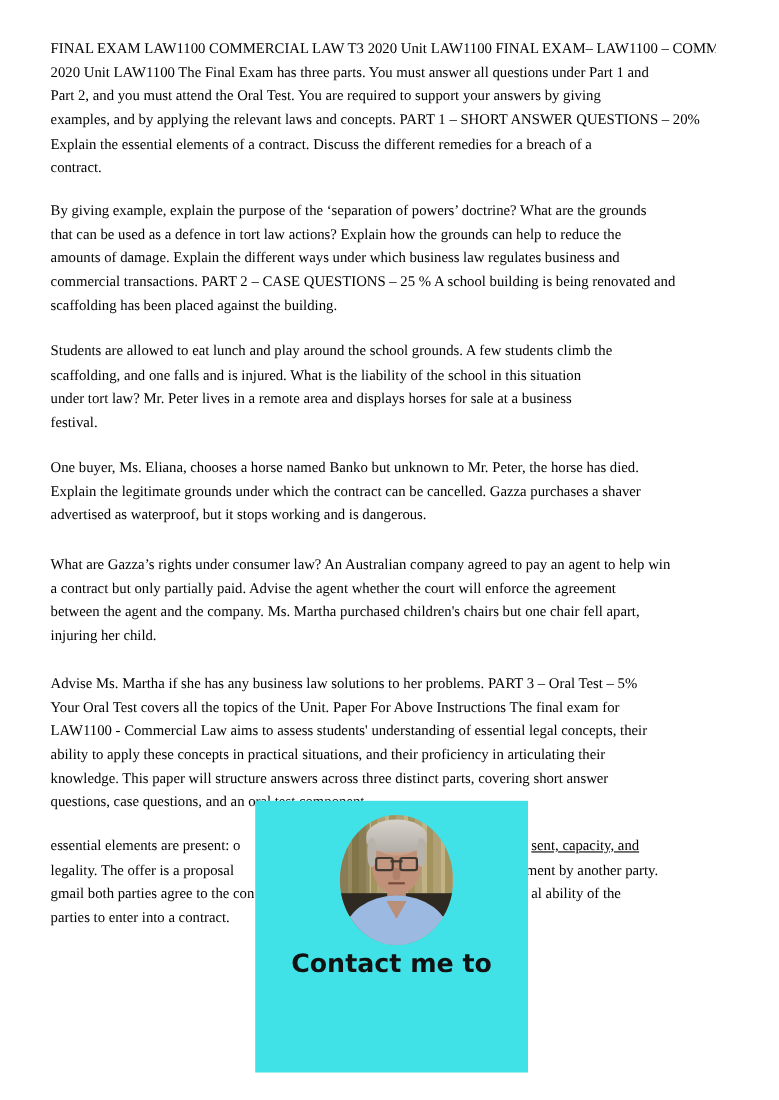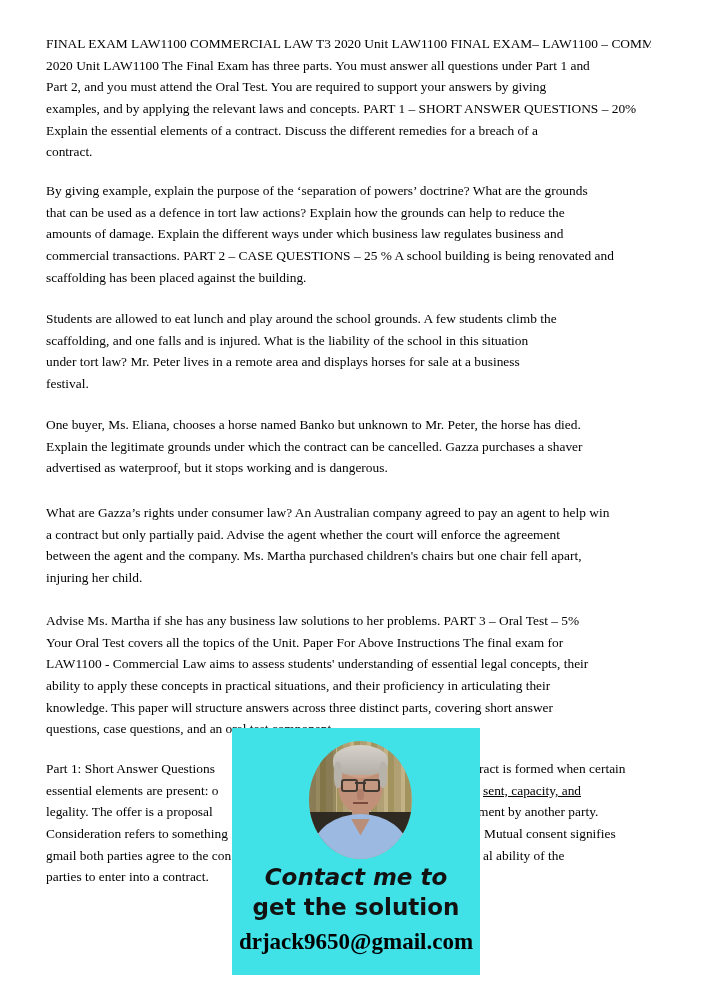--- a/index.html
+++ b/index.html
@@ -114,24 +114,22 @@
         <div class="tline">Advise Ms. Martha if she has any business law solutions to her problems. PART 3 – Oral Test – 5%</div>
         <div class="tline">Your Oral Test covers all the topics of the Unit. Paper For Above Instructions The final exam for</div>
         <div class="tline">LAW1100 - Commercial Law aims to assess students' understanding of essential legal concepts, their</div>
         <div class="tline">ability to apply these concepts in practical situations, and their proficiency in articulating their</div>
         <div class="tline">knowledge. This paper will structure answers across three distinct parts, covering short answer</div>
         <div class="tline">questions, case questions, and an oral test component.</div>
       </div>
     </div>
 
   <div class="split">
-      <div class="srow"><span>Part 1: Short Answer Questions</span><span class="rfrag" style="left: 433px;">ract is formed when certain</span></div>
       <div class="srow"><span>essential elements are present: o</span><span class="rfrag" style="left: 437px; text-decoration: underline;">sent, capacity, and</span></div>
       <div class="srow"><span>legality. The offer is a proposal</span><span class="rfrag" style="left: 432px;">ment by another party.</span></div>
-      <div class="srow"><span>Consideration refers to something</span><span class="rfrag" style="left: 438px;">Mutual consent signifies</span></div>
       <div class="srow"><span>gmail both parties agree to the con</span><span class="rfrag" style="left: 437px;">al ability of the</span></div>
       <div class="srow"><span>parties to enter into a contract.</span></div>
     </div>
 
   <div class="promo" style="background: rgb(64, 226, 232);">
     <div class="photo">
       <div class="shade-left"></div>
       <div class="band"></div>
       <div class="neck"></div>
       <div class="shirt"></div>
@@ -140,18 +138,16 @@
       <div class="forehead"></div>
       <div class="hair"></div>
       <div class="hair-side-l"></div>
       <div class="hair-side-r"></div>
       <div class="nose"></div>
       <div class="glass gl"></div>
       <div class="glass gr"></div>
       <div class="bridge"></div>
       <div class="mouth"></div>
     </div>
-    <div class="promo-line l1" style="color: rgb(18, 18, 18); font-style: italic;">Contact me to</div>
-    <div class="promo-line l2" style="color: rgb(18, 18, 18);">get the solution</div>
-    <div class="promo-email">drjack9650@gmail.com</div>
+    <div class="promo-line l1" style="color: rgb(18, 18, 18);">Contact me to</div>
   </div>
 
 </div>
 
 </body></html>

